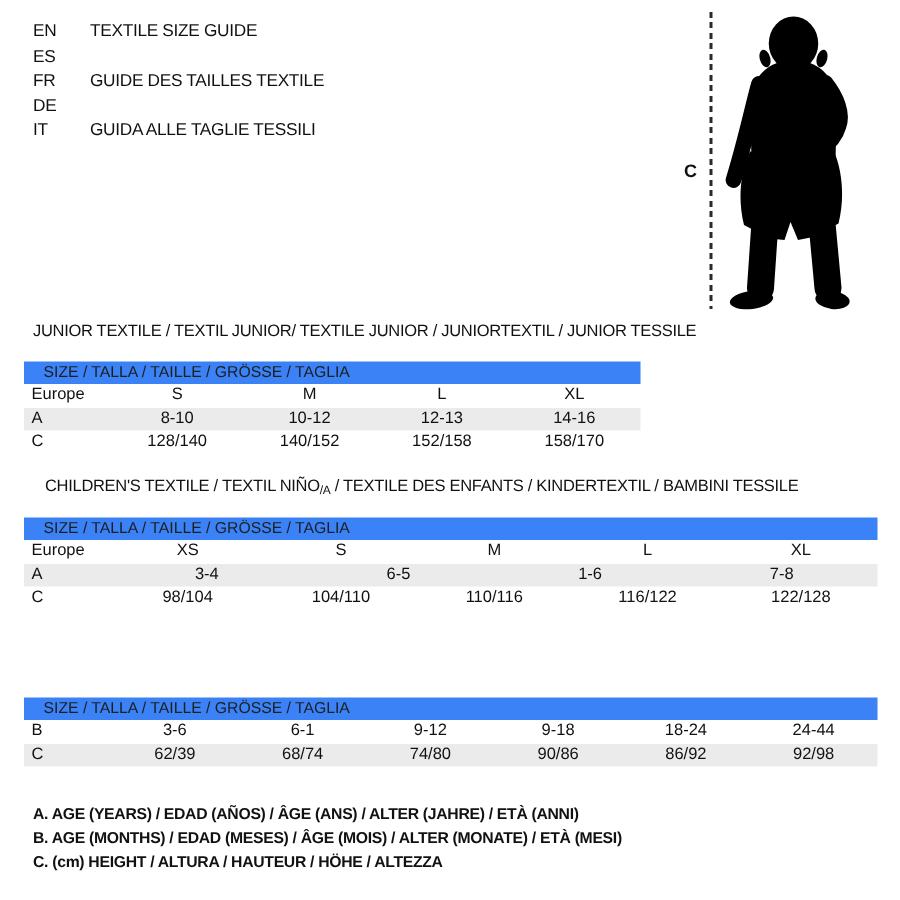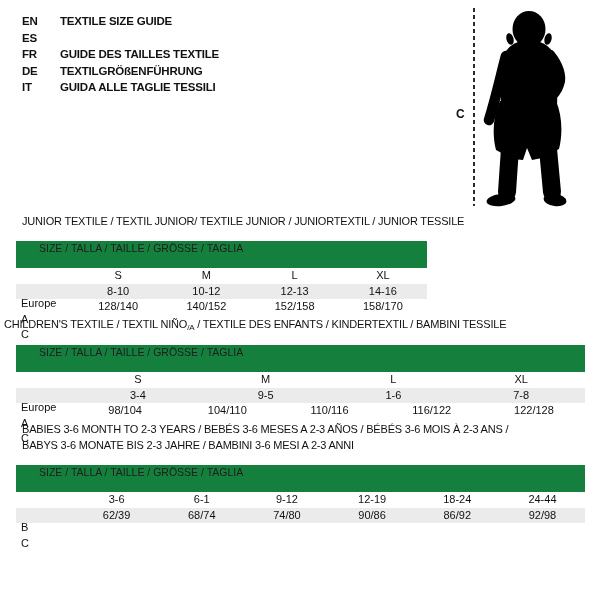--- a/index.html
+++ b/index.html
@@ -7,50 +7,50 @@
     width:600px;height:600px;
     background:#ffffff;
     font-family:"Liberation Sans","DejaVu Sans",sans-serif;
     color:#111;
     overflow:hidden;
   }
   .canvas{position:relative;width:600px;height:600px;background:#fff;}
 
   
   .lang-list{position:absolute;left:22px;top:13px;}
-  .lang-row{display:flex;line-height:16.5px;font-size:11.5px;font-weight:700;letter-spacing:-0.2px;}
+  .lang-row{display:flex;line-height:16.5px;font-size:11.5px;font-weight:400;letter-spacing:-0.2px;}
   .lang-code{width:38px;}
 
   
   .measure-line{
     position:absolute;left:473px;top:8px;width:2px;height:198px;
     background:repeating-linear-gradient(180deg,#2a2a2a 0 4px,transparent 4px 7px);
   }
   .c-label{position:absolute;left:456px;top:107px;font-size:12px;font-weight:700;}
   .toddler{position:absolute;left:480px;top:6px;width:95px;height:202px;}
 
   
   .tbl-title{position:absolute;font-size:11px;font-weight:400;letter-spacing:-0.2px;white-space:nowrap;}
   .t1-title{left:22px;top:215px;}
-  .t2-title{left:4px;top:318px;}
+  .t2-title{left:30px;top:318px;}
   .t3-title{left:22px;top:422px;line-height:15.5px;white-space:normal;width:560px;}
   .subsc{font-size:8px;vertical-align:-2px;}
 
   .sect{position:absolute;}
   #t1{left:16px;top:241px;width:411px;}
   #t2{left:16px;top:345px;width:569px;}
   #t3{left:16px;top:465px;width:569px;}
 
   .bar{
-    height:27px;line-height:15px;background:#15803d;
-    padding-left:23px;font-size:10.5px;color:#1d1d1d;
+    height:15px;line-height:15px;background:#3b82f6;
+    padding-left:13px;font-size:10.5px;color:#1d1d1d;
     box-sizing:border-box;
   }
   .row{display:flex;height:15.5px;line-height:15.5px;font-size:11px;}
-  .row .lbl{width:58px;padding-left:5px;box-sizing:border-box;margin-top:28px;}
+  .row .lbl{width:58px;padding-left:5px;box-sizing:border-box;}
   .row .cell{flex:1;text-align:center;}
   .row.alt{background:#ebebeb;}
 
   
   .notes{position:absolute;left:22px;top:535px;}
   .note{line-height:16px;font-size:10.5px;font-weight:700;letter-spacing:-0.2px;}
 </style>
 </head>
 <body>
 
@@ -63,21 +63,20 @@
     </div>
     <div class="lang-row">
       <span class="lang-code">ES</span>
     </div>
     <div class="lang-row">
       <span class="lang-code">FR</span>
       <span>GUIDE DES TAILLES TEXTILE</span>
     </div>
     <div class="lang-row">
       <span class="lang-code">DE</span>
-      <span>TEXTILGRÖßENFÜHRUNG</span>
     </div>
     <div class="lang-row">
       <span class="lang-code">IT</span>
       <span>GUIDA ALLE TAGLIE TESSILI</span>
     </div>
   </div>
 
   <div class="measure-line"></div>
   <div class="c-label">C</div>
   <svg class="toddler" viewBox="0 0 95 202" aria-hidden="true">
@@ -124,62 +123,64 @@
     </div>
   </div>
 
   <div class="tbl-title t2-title">
     <span>CHILDREN'S TEXTILE / TEXTIL NIÑO</span><span class="subsc">/A</span><span> / TEXTILE DES ENFANTS / KINDERTEXTIL / BAMBINI TESSILE</span>
   </div>
   <div class="sect" id="t2">
     <div class="bar">SIZE / TALLA / TAILLE / GRÖSSE / TAGLIA</div>
     <div class="row">
       <span class="lbl">Europe</span>
+      <span class="cell">XS</span>
       <span class="cell">S</span>
       <span class="cell">M</span>
       <span class="cell">L</span>
       <span class="cell">XL</span>
     </div>
     <div class="row alt">
       <span class="lbl">A</span>
       <span class="cell">3-4</span>
-      <span class="cell">9-5</span>
+      <span class="cell">6-5</span>
       <span class="cell">1-6</span>
       <span class="cell">7-8</span>
     </div>
     <div class="row">
       <span class="lbl">C</span>
       <span class="cell">98/104</span>
       <span class="cell">104/110</span>
       <span class="cell">110/116</span>
       <span class="cell">116/122</span>
       <span class="cell">122/128</span>
     </div>
   </div>
 
-  <div class="tbl-title t3-title">
-    <div>BABIES 3-6 MONTH TO 2-3 YEARS / BEBÉS 3-6 MESES A 2-3 AÑOS / BÉBÉS 3-6 MOIS À 2-3 ANS /</div>
-    <div>BABYS 3-6 MONATE BIS 2-3 JAHRE / BAMBINI 3-6 MESI A 2-3 ANNI</div>
-  </div>
   <div class="sect" id="t3">
     <div class="bar">SIZE / TALLA / TAILLE / GRÖSSE / TAGLIA</div>
     <div class="row">
       <span class="lbl">B</span>
       <span class="cell">3-6</span>
       <span class="cell">6-1</span>
       <span class="cell">9-12</span>
-      <span class="cell">12-19</span>
+      <span class="cell">9-18</span>
       <span class="cell">18-24</span>
       <span class="cell">24-44</span>
     </div>
     <div class="row alt">
       <span class="lbl">C</span>
       <span class="cell">62/39</span>
       <span class="cell">68/74</span>
       <span class="cell">74/80</span>
       <span class="cell">90/86</span>
       <span class="cell">86/92</span>
       <span class="cell">92/98</span>
     </div>
   </div>
 
+  <div class="notes">
+    <div class="note">A. AGE (YEARS) / EDAD (AÑOS) / ÂGE (ANS) / ALTER (JAHRE) / ETÀ (ANNI)</div>
+    <div class="note">B. AGE (MONTHS) / EDAD (MESES) / ÂGE (MOIS) / ALTER (MONATE) / ETÀ (MESI)</div>
+    <div class="note">C. (cm) HEIGHT / ALTURA / HAUTEUR / HÖHE / ALTEZZA</div>
+  </div>
 
 </div>
 
 </body></html>

